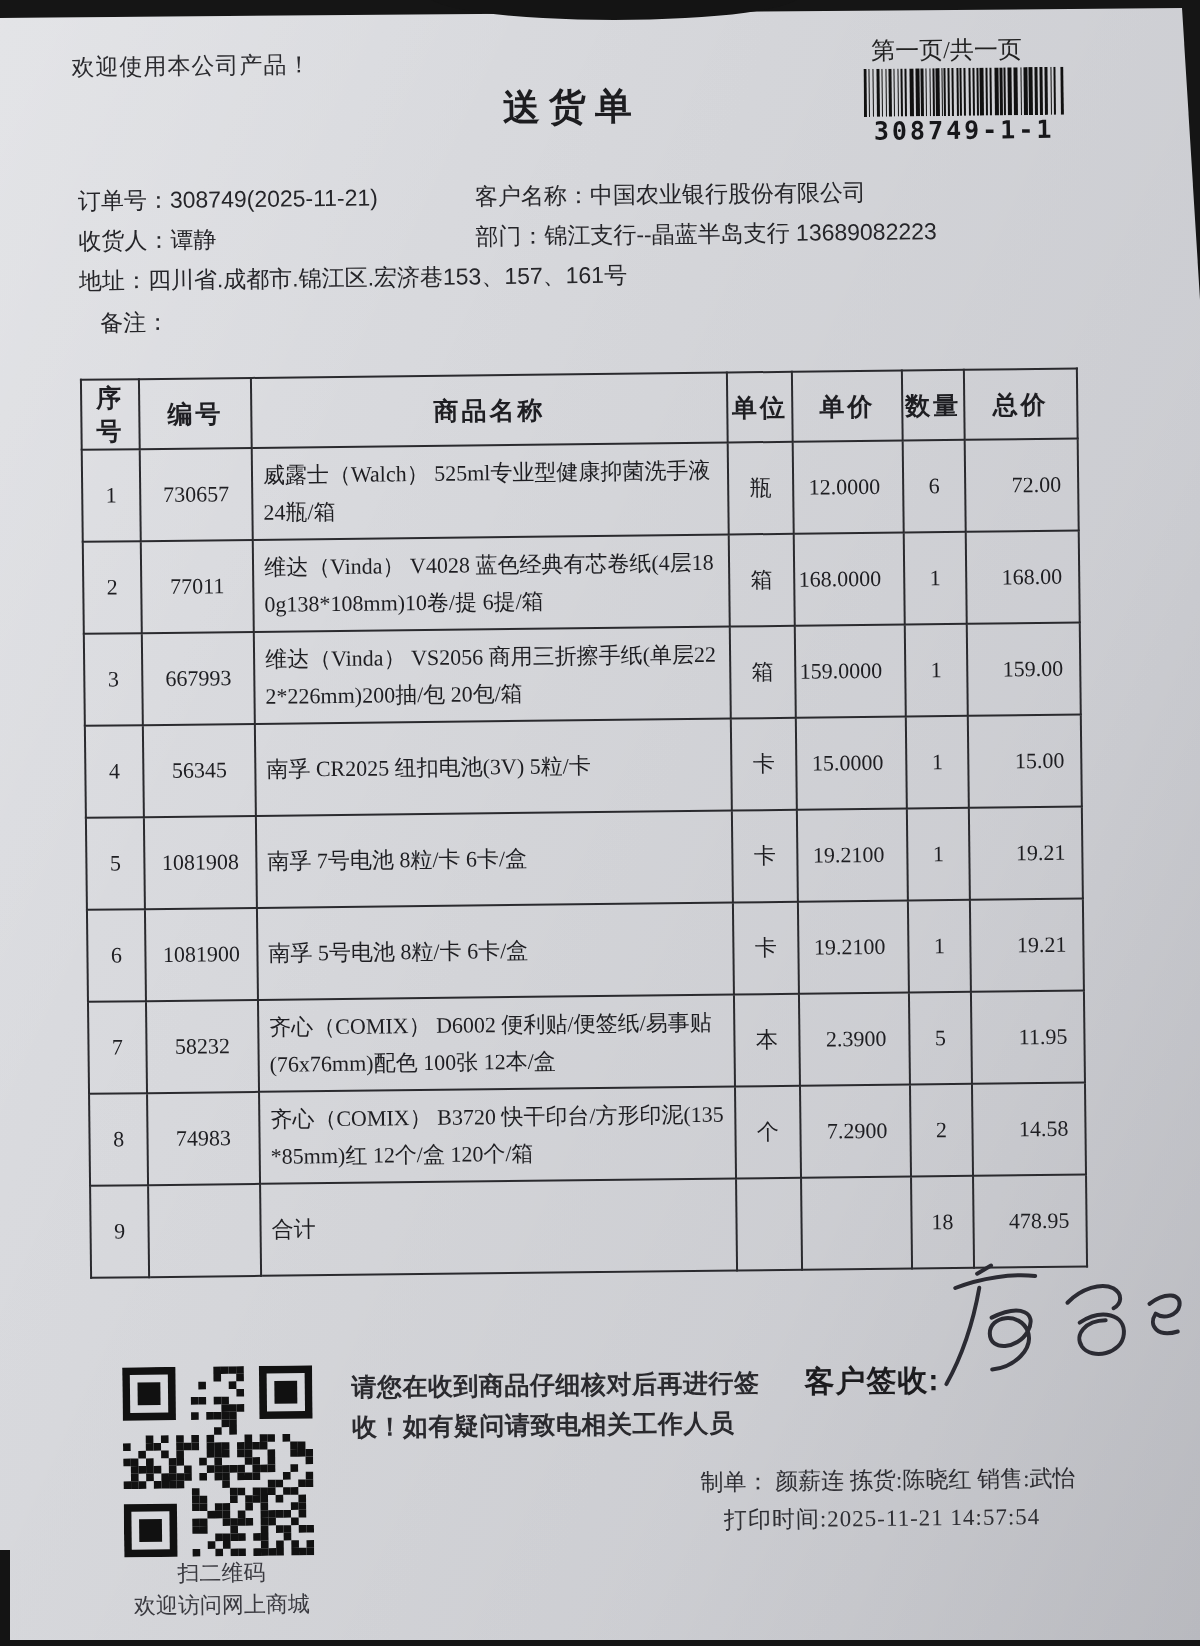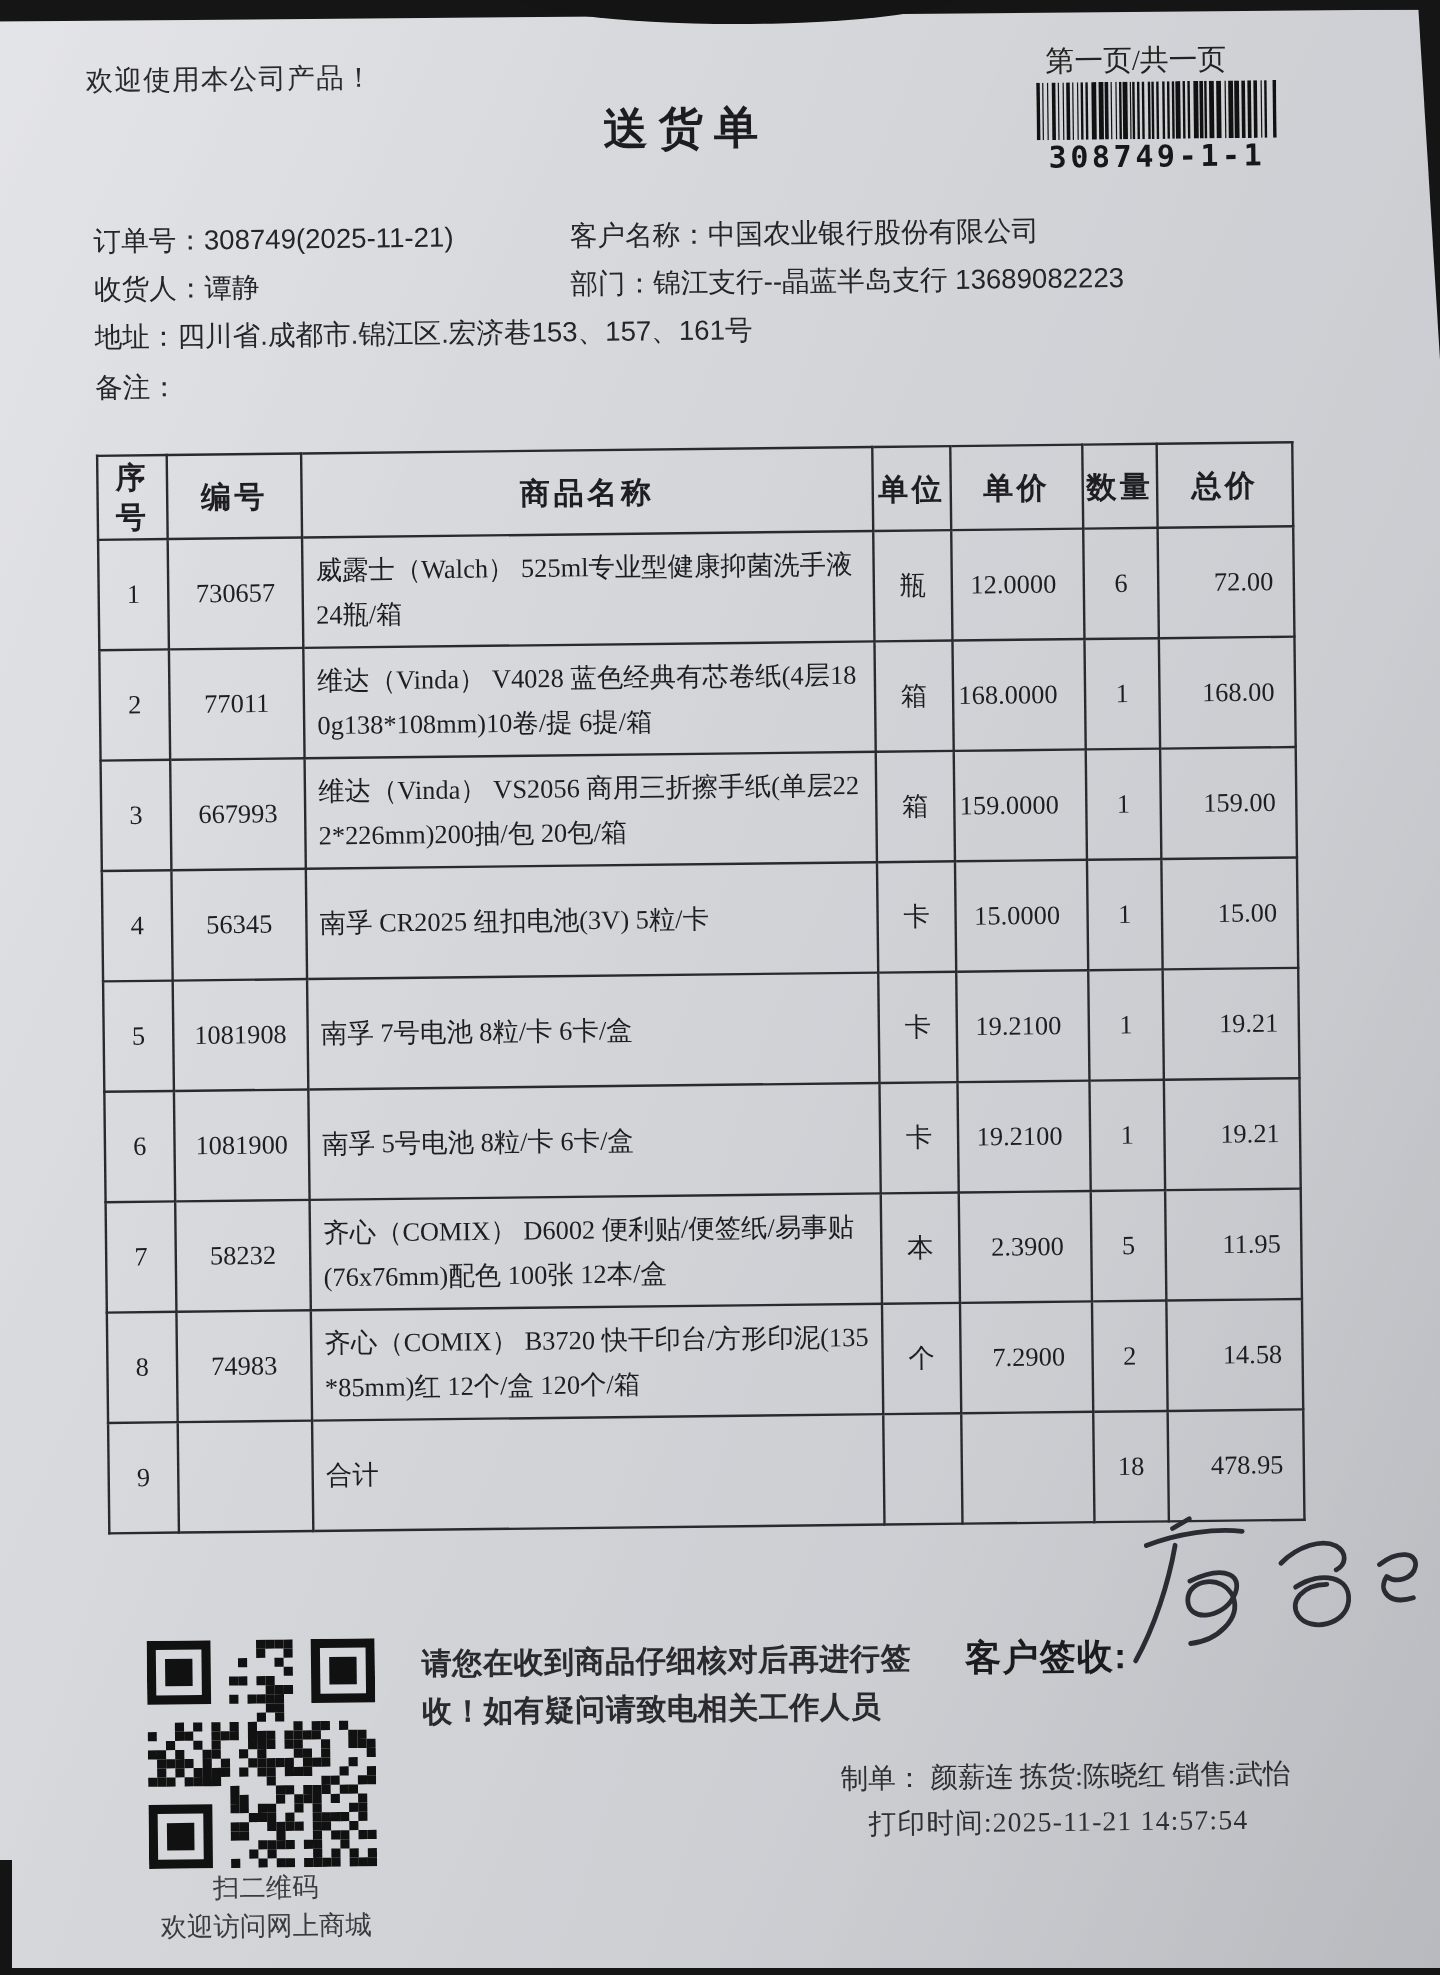--- a/index.html
+++ b/index.html
@@ -38,21 +38,21 @@
   .page-indicator{left:880px;top:30px;font-size:24px;font-family:"Liberation Serif",serif;color:#222;}
   .doc-title{left:0;top:74px;width:1160px;text-align:center;font-size:37px;font-weight:700;
     letter-spacing:9px;font-family:"Liberation Serif",serif;color:#1d1d20;}
   .barcode{left:872px;top:64px;width:200px;height:48px;}
   .barcode-text{left:860px;top:112px;width:224px;text-align:center;
     font-family:"DejaVu Sans Mono",monospace;font-size:25px;font-weight:700;letter-spacing:3px;color:#17171a;}
   .info{font-size:23px;color:#252529;}
   .info b{font-weight:400;}
   .il{left:85px;}
   .ir{left:482px;}
-  .y1{top:172px;} .y2{top:212px;} .y3{top:252px;} .y4{top:294px;}
+  .y1{top:172px;} .y2{top:212px;} .y3{top:252px;} .y4{top:294px;margin-left:21px;}
 
   table.goods{
     position:absolute;left:85px;top:365px;width:996px;
     border-collapse:collapse;table-layout:fixed;
     font-family:"Liberation Serif","DejaVu Serif",serif;
     color:#1e1e22;
   }
   table.goods th,table.goods td{
     border:2px solid #2a2a2e;
     font-weight:400;

